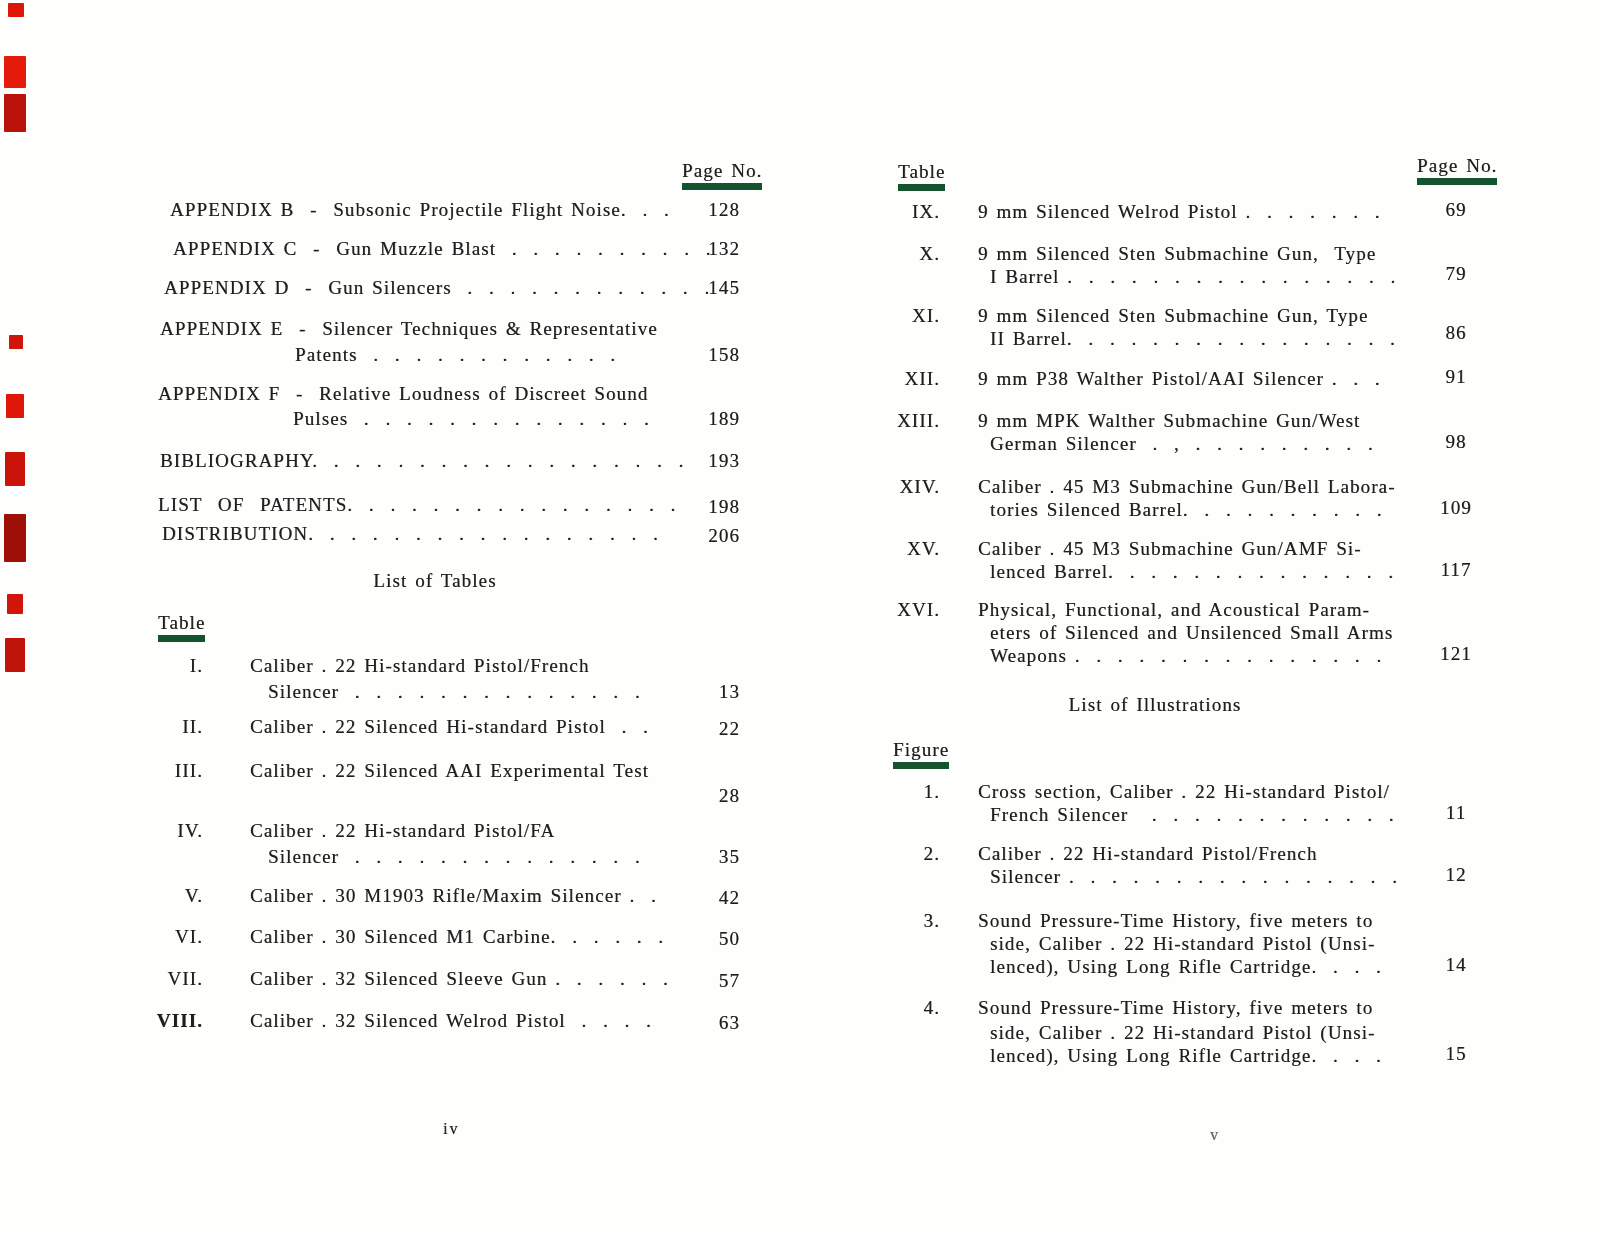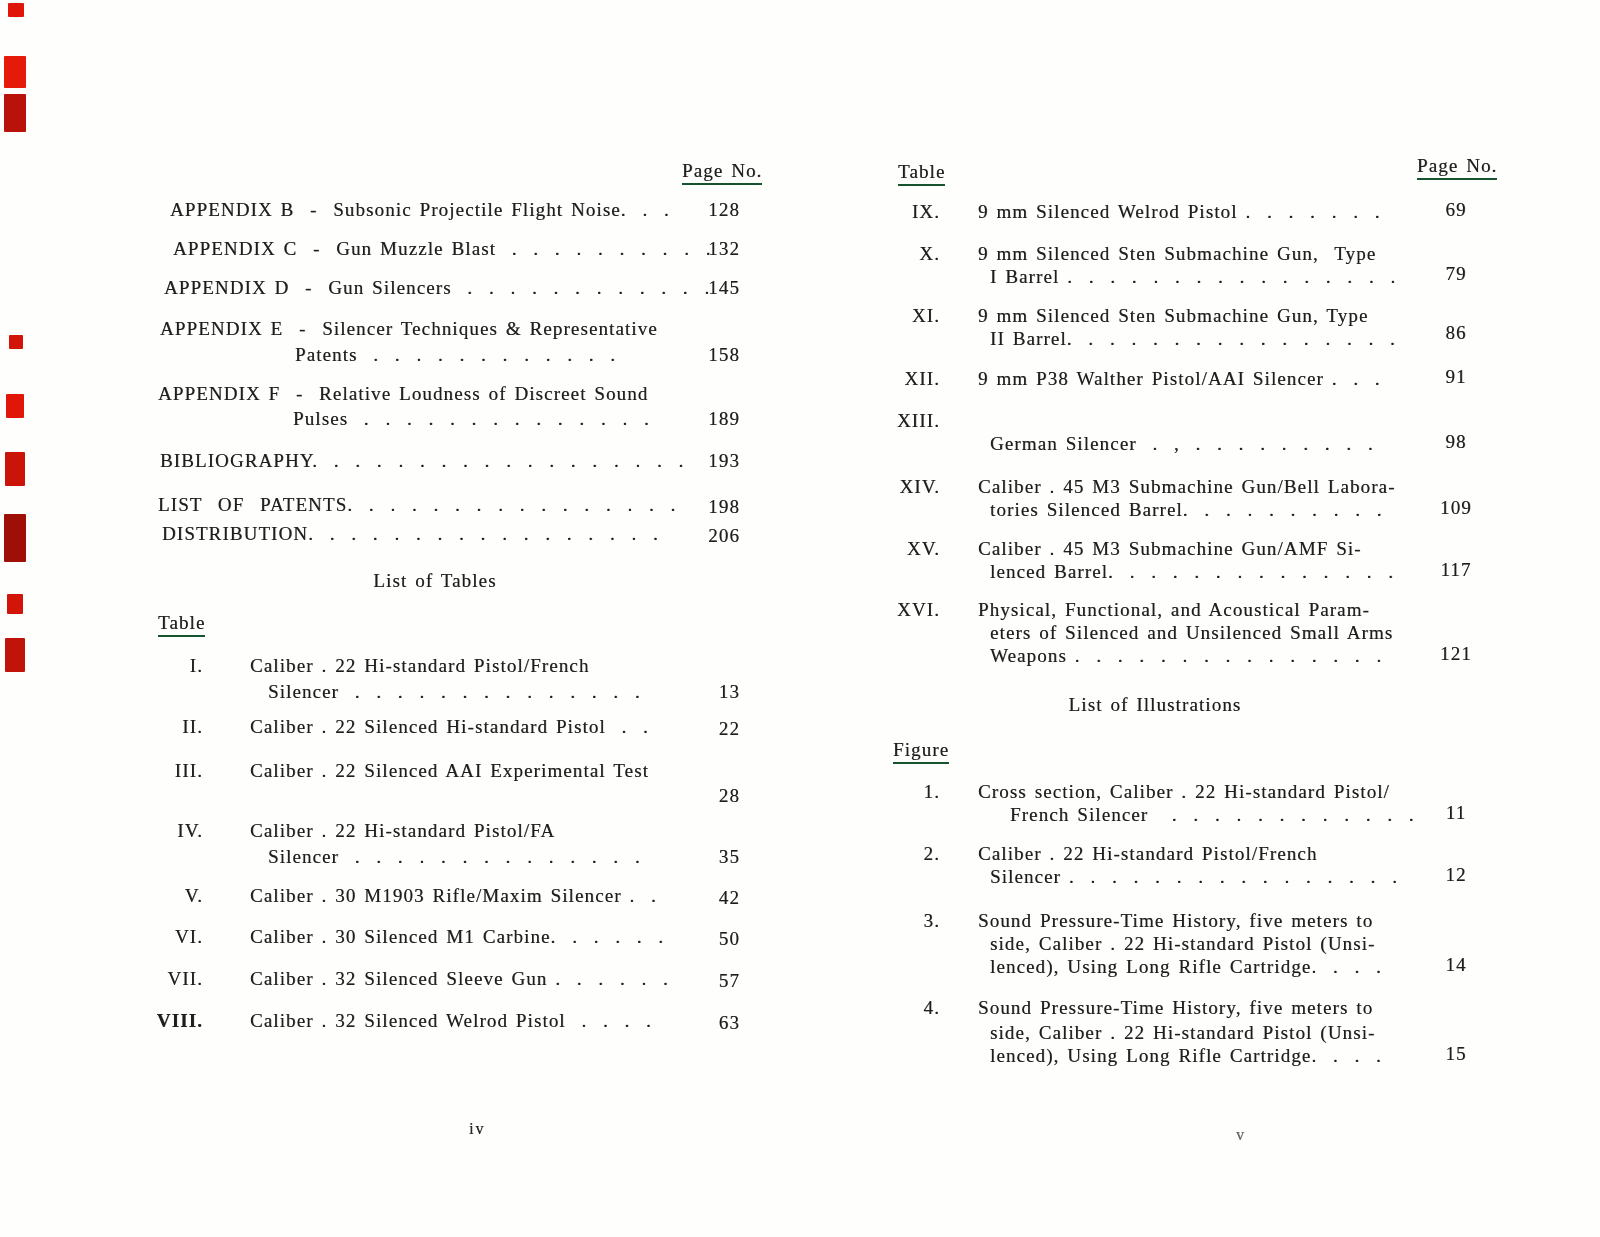--- a/index.html
+++ b/index.html
@@ -18,23 +18,23 @@
     text-shadow:0.4px 0.2px 0 rgba(20,20,20,.55);
   }
   .pgL{left:678px;width:62px;text-align:right;}
   .pgR{left:1424px;width:64px;text-align:center;}
   .numL{left:148px;width:55px;text-align:right;}
   .numR{left:891px;width:49px;text-align:right;}
   .txtL{left:250px;}
   .txtL2{left:268px;}
   .txtR{left:978px;}
   .txtR2{left:990px;}
-  .ul{border-bottom:2px solid #14532d;padding-bottom:2px;}
+  .ul{border-bottom:7px solid #14532d;padding-bottom:2px;}
   .center{text-align:center;}
-  .folio{font-size:16px;letter-spacing:2px;margin-left:26px;}
+  .folio{font-size:16px;letter-spacing:2px;}
   .faint{opacity:.7;}
   .edge-mark{position:absolute;border-radius:1px;}
 </style>
 </head>
 <body>
 
 <div class="sheet">
 
   <div id="edge-marks">
       <div class="edge-mark" style="top: 3px; left: 8px; width: 16px; height: 14px; background: rgb(223, 23, 8);"></div>
@@ -130,20 +130,21 @@
   <div class="r numR" style="top:305px;">XI.</div>
   <div class="r txtR" style="top:305px;">9 mm Silenced Sten Submachine Gun, Type</div>
   <div class="r txtR2" style="top:328px;">II Barrel.  .  .  .  .  .  .  .  .  .  .  .  .  .  .  .</div>
   <div class="r pgR" style="top:322px;">86</div>
 
   <div class="r numR" style="top:368px;">XII.</div>
   <div class="r txtR" style="top:368px;">9 mm P38 Walther Pistol/AAI Silencer .  .  .</div>
   <div class="r pgR" style="top:366px;">91</div>
 
   <div class="r numR" style="top:410px;text-align:right;">XIII.</div>
+  <div class="r txtR" style="top:410px;">9 mm MPK Walther Submachine Gun/West</div>
   <div class="r txtR2" style="top:433px;">German Silencer  .  ,  .  .  .  .  .  .  .  .  .</div>
   <div class="r pgR" style="top:431px;">98</div>
 
   <div class="r numR" style="top:476px;">XIV.</div>
   <div class="r txtR" style="top:476px;">Caliber . 45 M3 Submachine Gun/Bell Labora-</div>
   <div class="r txtR2" style="top:499px;">tories Silenced Barrel.  .  .  .  .  .  .  .  .  .</div>
   <div class="r pgR" style="top:497px;">109</div>
 
   <div class="r numR" style="top:538px;">XV.</div>
   <div class="r txtR" style="top:538px;">Caliber . 45 M3 Submachine Gun/AMF Si-</div>
@@ -154,21 +155,21 @@
   <div class="r txtR2" style="top:622px;">eters of Silenced and Unsilenced Small Arms</div>
   <div class="r txtR" style="top:599px;">Physical, Functional, and Acoustical Param-</div>
   <div class="r txtR2" style="top:645px;">Weapons .  .  .  .  .  .  .  .  .  .  .  .  .  .  .</div>
   <div class="r pgR" style="top:643px;">121</div>
 
   <div class="r center" style="top:694px;left:990px;width:330px;">List of Illustrations</div>
   <div class="r" style="top:739px;left:893px;"><span class="ul">Figure</span></div>
 
   <div class="r numR" style="top:781px;">1.</div>
   <div class="r txtR" style="top:781px;">Cross section, Caliber . 22 Hi-standard Pistol/</div>
-  <div class="r txtR2" style="top:804px;margin-left:20px;">French Silencer   .  .  .  .  .  .  .  .  .  .  .  .</div>
+  <div class="r txtR2" style="top:804px;">French Silencer   .  .  .  .  .  .  .  .  .  .  .  .</div>
   <div class="r pgR" style="top:802px;">11</div>
 
   <div class="r numR" style="top:843px;">2.</div>
   <div class="r txtR" style="top:843px;">Caliber . 22 Hi-standard Pistol/French</div>
   <div class="r txtR2" style="top:866px;">Silencer .  .  .  .  .  .  .  .  .  .  .  .  .  .  .  .</div>
   <div class="r pgR" style="top:864px;">12</div>
 
   <div class="r numR" style="top:910px;">3.</div>
   <div class="r txtR" style="top:910px;">Sound Pressure-Time History, five meters to</div>
   <div class="r txtR2" style="top:933px;">side, Caliber . 22 Hi-standard Pistol (Unsi-</div>

